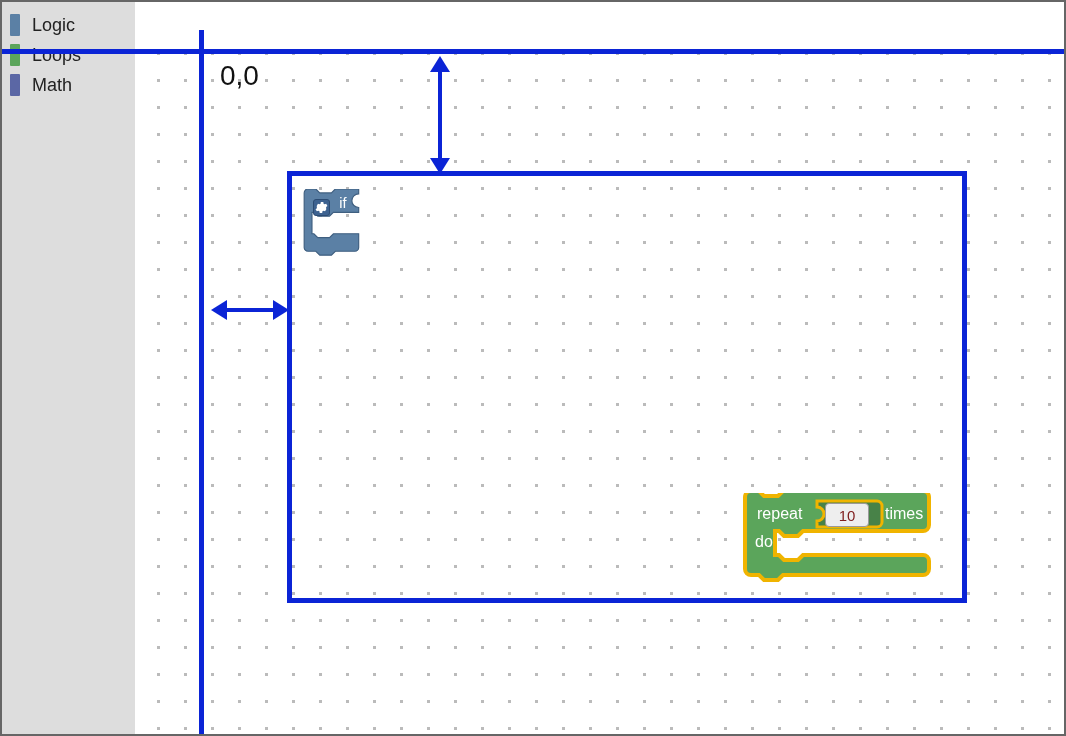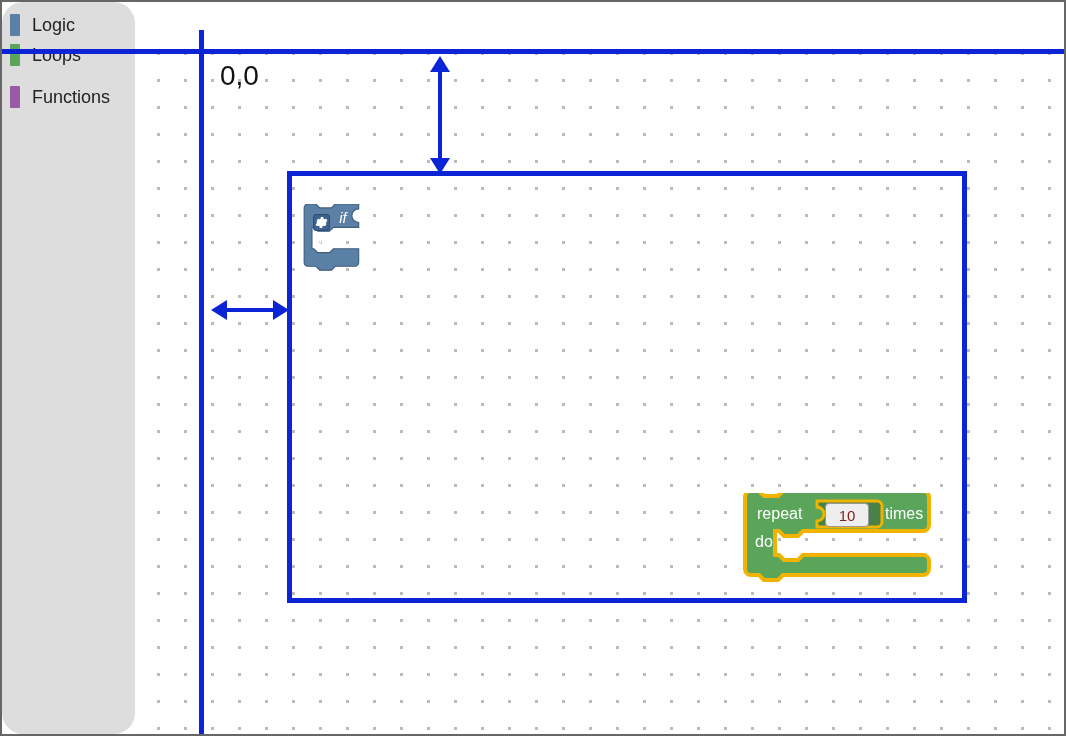--- a/index.html
+++ b/index.html
@@ -9,21 +9,20 @@
       border: 2px solid #666;
       position: relative;
       overflow: hidden;
     }
     .sidebar {
       position: absolute;
       left: 0; top: 0;
       width: 133px; height: 100%;
       background: #ddd;
       padding-top: 8px;
-      border-radius: 21px;
     }
     .cat-item {
       display: flex; align-items: center;
       padding: 4px 8px;
       font-size: 18px;
       color: #222;
       cursor: pointer;
     }
     .cat-swatch {
       width: 10px; height: 22px;
@@ -93,22 +92,22 @@
       content: ''; position: absolute; top: 50%; transform: translateY(-50%);
       width: 0; height: 0;
       border-top: 10px solid transparent;
       border-bottom: 10px solid transparent;
     }
     .arrow-h::before { left: -12px; border-right: 16px solid #0b24d6; }
     .arrow-h::after { right: -12px; border-left: 16px solid #0b24d6; }
     
     .if-block {
       position: absolute;
-      left: 168px; top: 174px;
-      width: 88px; height: 72px; font-style: italic;
+      left: 168px; top: 159px;
+      width: 88px; height: 72px;
     }
     .if-block svg { width: 100%; height: 100%; }
     .if-text { fill: #fff; font-size: 15px; font-family: Arial; }
     .gear-box {
       position: absolute; left: 10px; top: 10px;
       width: 17px; height: 17px;
       background: #3d6290;
       border: 1px solid #2b4b73;
       border-radius: 3px;
       display: flex; align-items: center; justify-content: center;
@@ -138,25 +137,25 @@
 <div class="container">
   <div class="sidebar">
     <div class="cat-item">
       <div class="cat-swatch" style="background:#5b80a5"></div>
       <span>Logic</span>
     </div>
     <div class="cat-item">
       <div class="cat-swatch" style="background:#5ba55b"></div>
       <span>Loops</span>
     </div>
+    <div class="cat-item">
+      <div class="cat-swatch" style="background:#5b67a5"></div>
+      <span>Math</span>
+    </div>
     <div class="cat-sep"></div>
-    <div class="cat-item">
-      <div class="cat-swatch" style="background:#995ba5"></div>
-      <span>Functions</span>
-    </div>
   </div>
 
   <div class="workspace">
     <div class="axis-horizontal"></div>
     <div class="axis-vertical"></div>
     <div class="origin-label">0,0</div>
 
     <div class="arrow-v"></div>
     <div class="arrow-h"></div>
 

